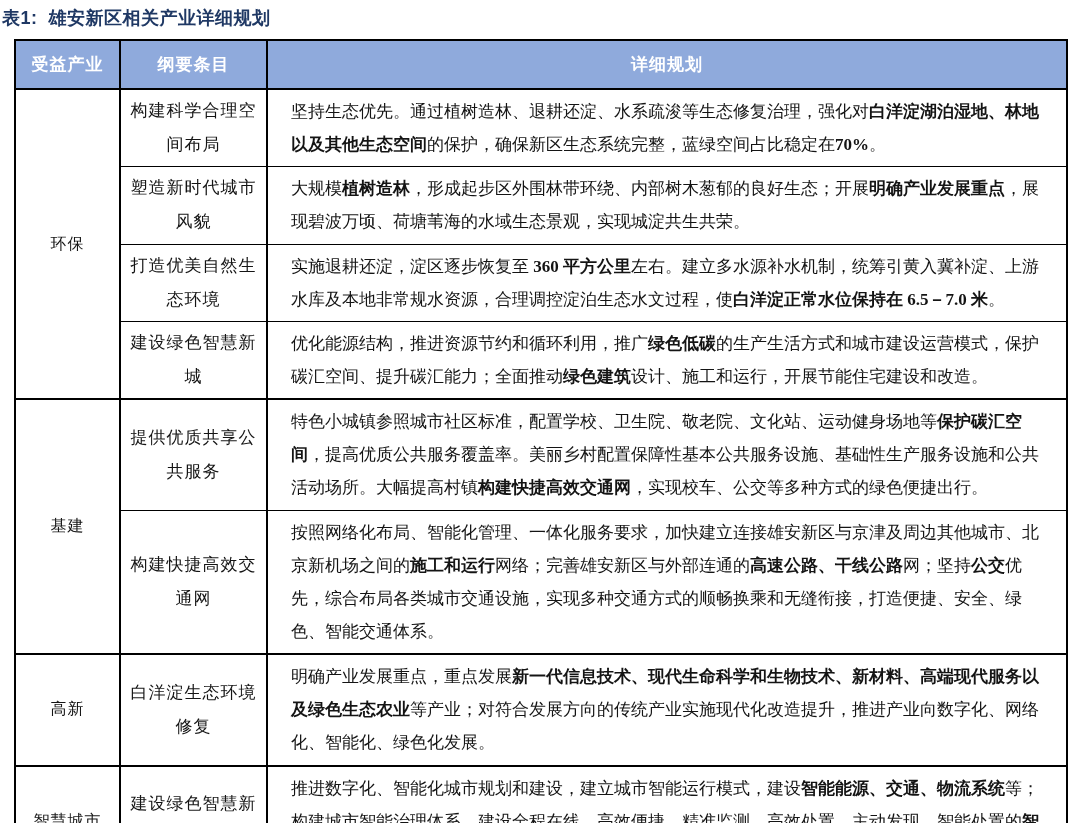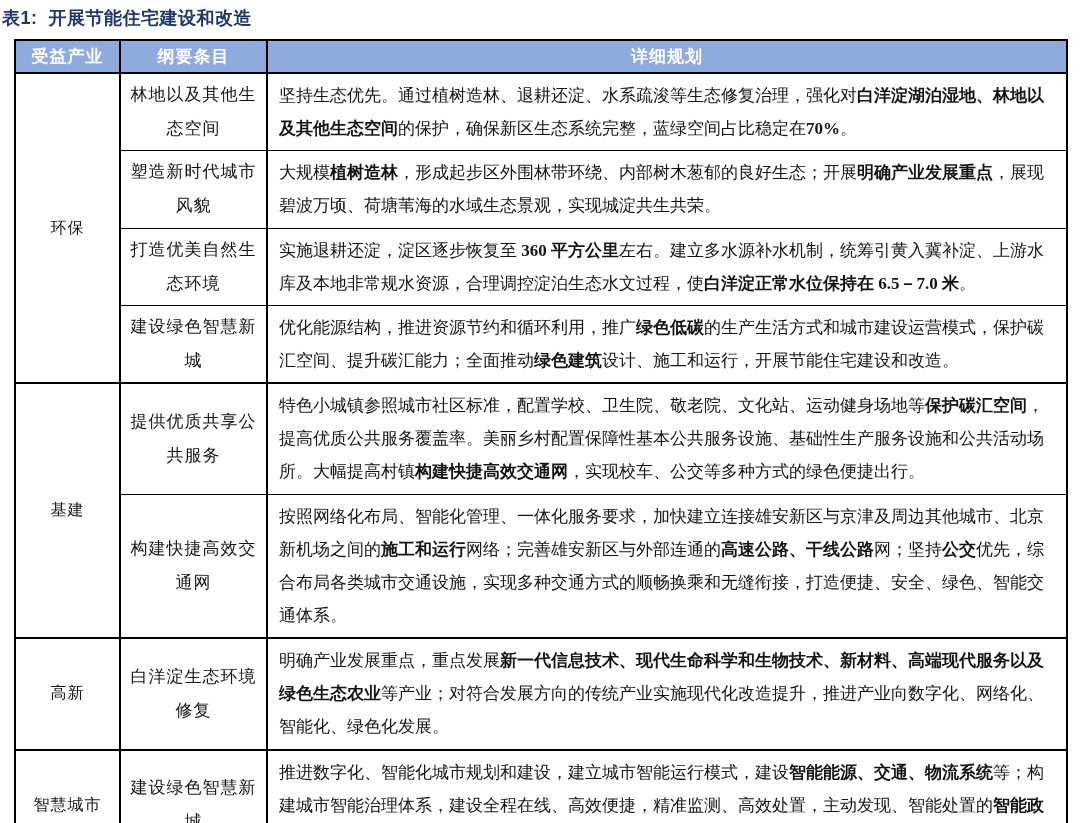--- a/index.html
+++ b/index.html
@@ -30,21 +30,21 @@
     border: 1px solid #000;
     border-left-width: 2px;
     border-right-width: 2px;
     color: #141414;
   }
   .plan-table th {
     background: #8FAADC;
     color: #ffffff;
     font-weight: bold;
     font-size: 17px;
-    height: 33px;
+    height: 49px;
     text-align: center;
     border-top-width: 2px;
     border-bottom-width: 2px;
     letter-spacing: 1px;
   }
   .col-w-industry { width: 105px; }
   .col-w-entry    { width: 147px; }
   .col-w-detail   { width: 800px; }
 
   td.col-industry {
@@ -57,51 +57,51 @@
     text-align: center;
     vertical-align: middle;
     font-size: 17px;
     line-height: 2.0;
     padding: 4px 8px;
     letter-spacing: 1px;
   }
   td.col-detail {
     font-size: 17px;
     line-height: 1.95;
-    padding: 5px 11px 5px 11px;
+    padding: 5px 11px 5px 23px;
     vertical-align: middle;
     text-align: left;
   }
   td.col-detail .bold { font-weight: bold; }
 
   tr.group-start td { border-top-width: 2px; }
   .plan-table tbody tr:last-child td { border-bottom-width: 2px; }
 </style>
 </head>
 <body>
 
-<div class="doc-title">表1:  开展节能住宅建设和改造</div>
+<div class="doc-title">表1:  雄安新区相关产业详细规划</div>
 
 <table class="plan-table">
   <colgroup>
     <col class="col-w-industry">
     <col class="col-w-entry">
     <col class="col-w-detail">
   </colgroup>
   <thead>
     <tr>
       <th>受益产业</th>
       <th>纲要条目</th>
       <th>详细规划</th>
     </tr>
   </thead>
   <tbody>
       <tr>
         <td class="col-industry" rowspan="4">环保</td>
-        <td class="col-entry">林地以及其他生态空间</td>
+        <td class="col-entry">构建科学合理空间布局</td>
         <td class="col-detail"><span>坚持生态优先。通过植树造林、退耕还淀、水系疏浚等生态修复治理，强化对</span><span class="bold">白洋淀湖泊湿地、林地以及其他生态空间</span><span>的保护，确保新区生态系统完整，蓝绿空间占比稳定在</span><span class="bold">70%</span><span>。</span></td>
       </tr>
       <tr>
         <td class="col-entry">塑造新时代城市风貌</td>
         <td class="col-detail"><span>大规模</span><span class="bold">植树造林</span><span>，形成起步区外围林带环绕、内部树木葱郁的良好生态；开展</span><span class="bold">明确产业发展重点</span><span>，展现碧波万顷、荷塘苇海的水域生态景观，实现城淀共生共荣。</span></td>
       </tr>
       <tr>
         <td class="col-entry">打造优美自然生态环境</td>
         <td class="col-detail"><span>实施退耕还淀，淀区逐步恢复至 </span><span class="bold">360 平方公里</span><span>左右。建立多水源补水机制，统筹引黄入冀补淀、上游水库及本地非常规水资源，合理调控淀泊生态水文过程，使</span><span class="bold">白洋淀正常水位保持在 6.5－7.0 米</span><span>。</span></td>
       </tr>

